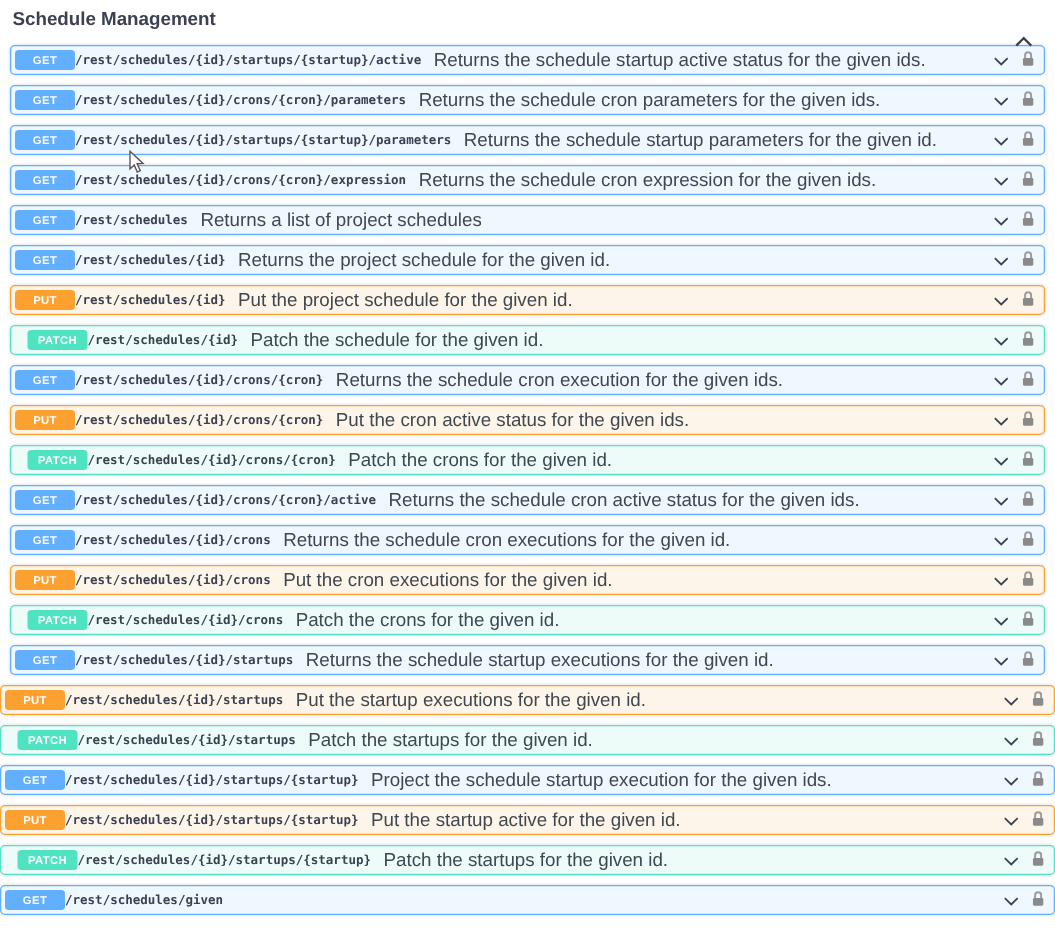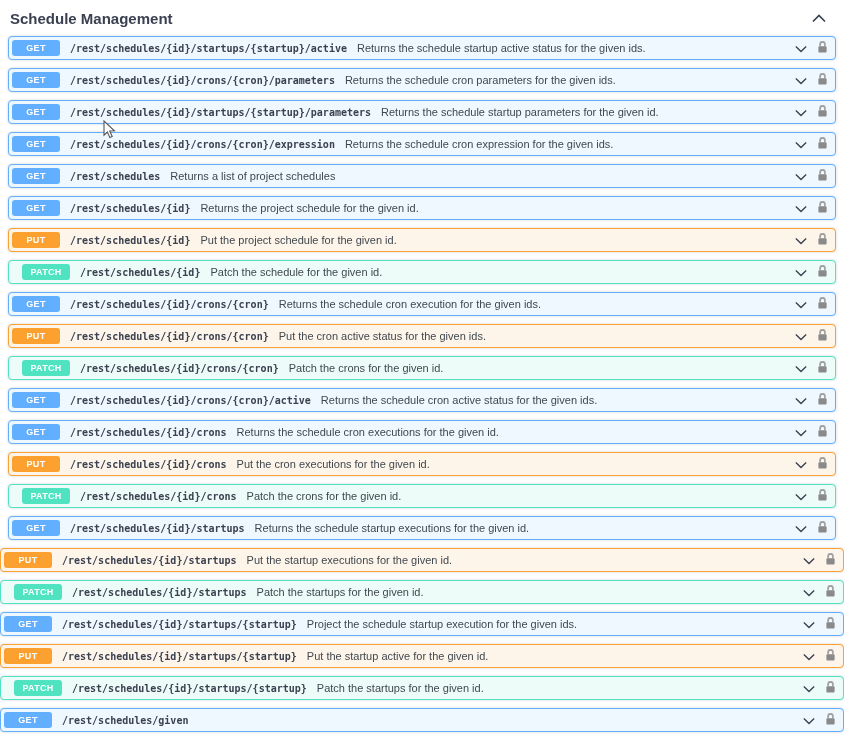--- a/index.html
+++ b/index.html
@@ -2,22 +2,23 @@
 <html><head>
 <meta charset="utf-8">
 <style>
   html,body{margin:0;padding:0;}
   body{
     width:844px;height:743px;overflow:hidden;background:#ffffff;
     font-family:"Liberation Sans",sans-serif;color:#3b4151;position:relative;
   }
   
   .section-header{
-    display:flex;align-items:center;padding:7px 12px 4px 10px;height:22px;
+    display:flex;padding:7px 12px 4px 10px;height:22px;
     cursor:pointer;
+    flex-direction:column;
   }
   .section-title{
     font-size:15px;font-weight:bold;color:#3b4151;margin:0;
     font-family:"Liberation Sans",sans-serif;
   }
   .section-desc{
     font-size:9px;color:#3b4151;margin:2px 0 0 12px;
   }
   .collapse-btn{
     margin-left:auto;background:none;border:none;padding:2px 6px;cursor:pointer;
@@ -36,25 +37,25 @@
   .m-patch{background:#edfcf9;border-color:#50e3c2;padding-left:10px;}
   .method{
     flex:0 0 48px;text-align:center;margin-left:3px;border-radius:3px;
     font-size:9px;font-weight:bold;color:#ffffff;line-height:16px;height:16px;
     font-family:"Liberation Sans",sans-serif;letter-spacing:.3px;
   }
   .m-get  .method{background:#61affe;}
   .m-put  .method{background:#fca130;}
   .m-patch.opblock .method{background:#50e3c2;}
   .path{
-    margin-left:10px;font-family:"DejaVu Sans Mono",monospace;
+    font-family:"DejaVu Sans Mono",monospace;
     font-size:10px;font-weight:bold;color:#3b4151;white-space:nowrap;
   }
   .desc{
-    margin-left:10px;font-size:11px;color:#40484f;white-space:nowrap;
+    margin-left:10px;font-size:15px;color:#40484f;white-space:nowrap;
     overflow:hidden;text-overflow:ellipsis;max-width:480px;
   }
   .spacer{flex:1;}
   .expand-btn,.auth-btn{
     background:none;border:none;padding:0;cursor:pointer;display:flex;align-items:center;
   }
   .expand-btn{margin-right:10px;}
   .auth-btn{margin-right:7px;}
   
   .cursor{position:absolute;left:103px;top:120px;pointer-events:none;z-index:10;}

